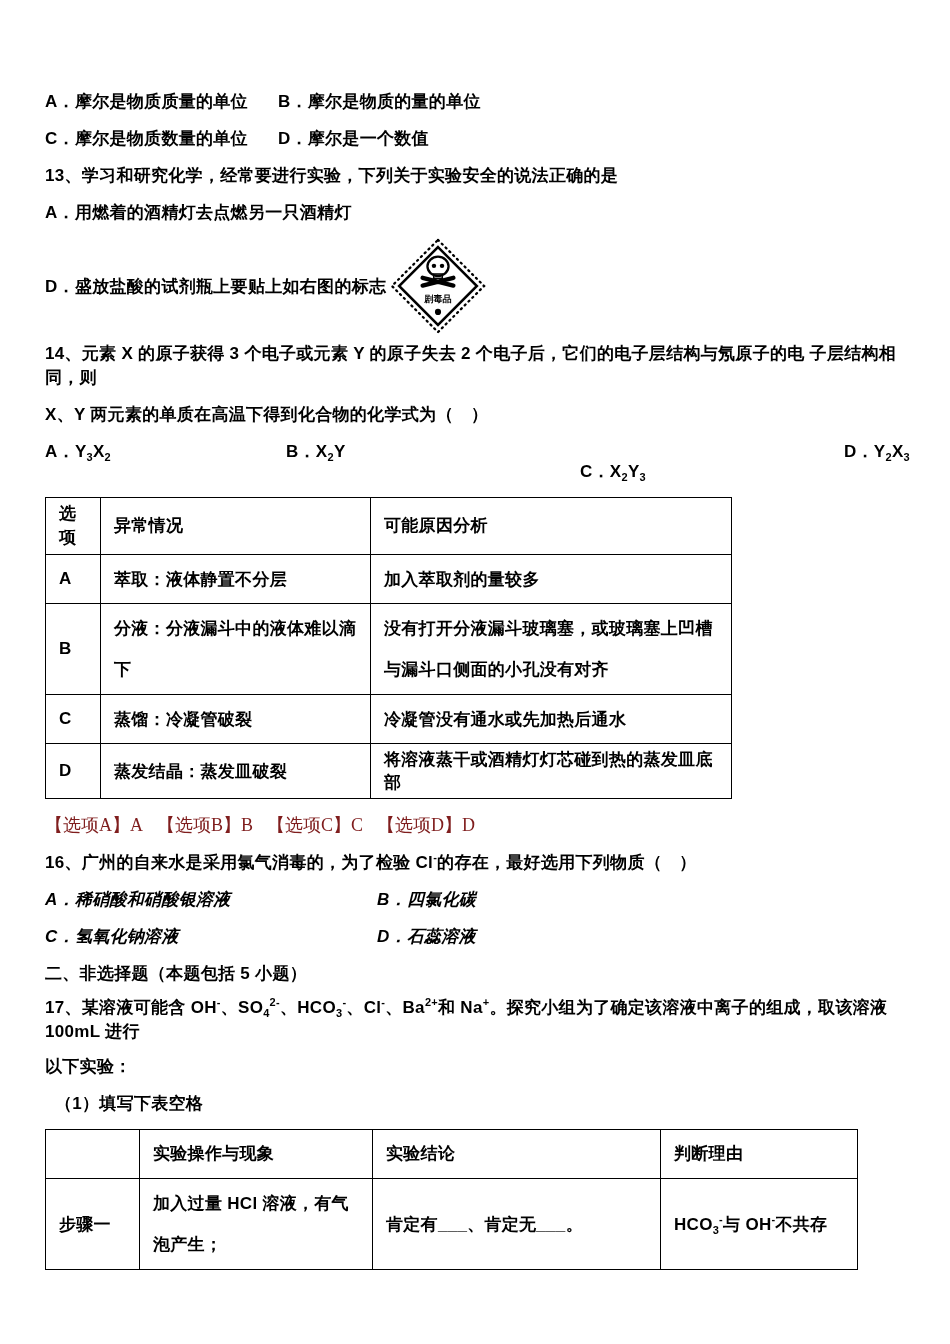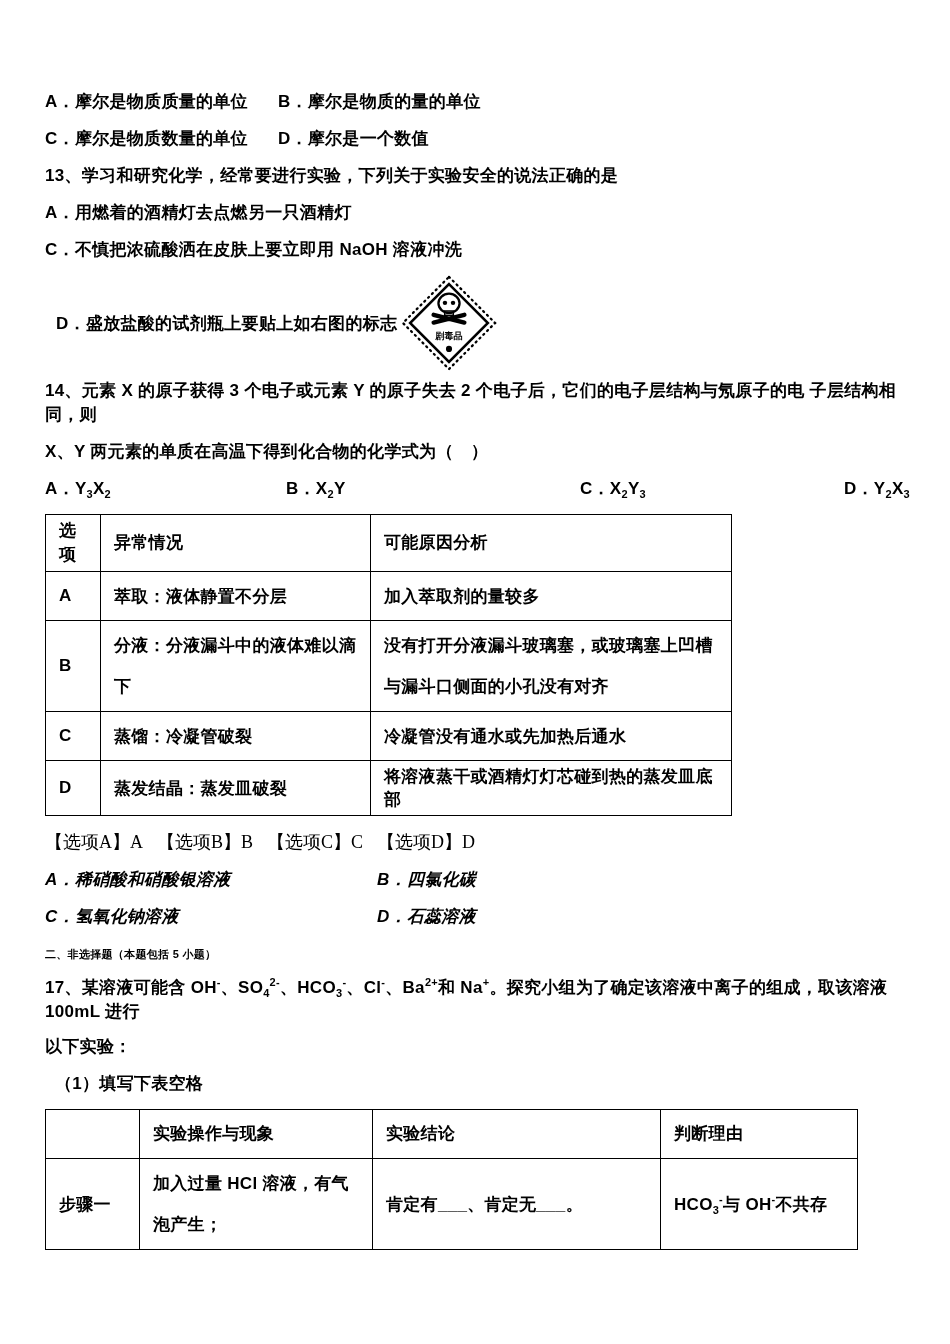--- a/index.html
+++ b/index.html
@@ -11,25 +11,25 @@
   .page{padding:90px 40px 0 45px;box-sizing:border-box;}
   .t-line{
     font-weight:700;font-size:17px;line-height:24px;margin:0 0 13px 0;
     letter-spacing:0.3px;
   }
   .t-line.tight{margin-bottom:11px;}
   .pair-line{display:flex;gap:30px;align-items:flex-end;}
   .opts4{display:flex;justify-content:space-between;}
   .opts4 .o1{width:162px;}
   .opts4 .o2{width:215px;}
-  .opts4 .o3{width:185px;}
+  .opts4 .o3{width:185px;margin-top:20px;}
   .opts2{display:flex;font-style:italic;}
   .opts2 .o1{width:332px;}
   .optd-row{display:flex;align-items:center;margin:2px 0 8px 0;}
-  .optd-row .optd-text{font-weight:700;font-size:17px;letter-spacing:0.3px;margin-left:11px;}
+  .optd-row .optd-text{font-weight:700;font-size:17px;letter-spacing:0.3px;}
   .poison-sign{margin-left:4px;flex:0 0 auto;}
   sub,sup{font-size:11px;line-height:0;}
   table{border-collapse:collapse;table-layout:fixed;margin:2px 16px 14px 0;}
   td,th{
     border:1.5px solid #000;vertical-align:middle;text-align:left;
     font-weight:700;font-size:17px;padding:4px 10px 4px 13px;
     letter-spacing:0.3px;overflow:hidden;
   }
   table.q15-table{width:686px;}
   table.q15-table col.c1{width:55px;}
@@ -41,43 +41,42 @@
   table.q17-table col.c3{width:288px;}
   table.q17-table col.c4{width:197px;}
   tr.h48{height:49px;}
   tr.h84{height:84px;}
   tr.h46{height:46px;}
   tr.h86{height:88px;}
   td.multi,th{line-height:24px;}
   td.loose{line-height:41px;}
   .answer-key{
     font-family:"Liberation Serif","DejaVu Serif",serif;font-weight:400;
-    font-size:18px;line-height:24px;margin:0 0 14px 0;color:#000000;
+    font-size:18px;line-height:24px;margin:0 0 14px 0;color:#7f1d1d;
     display:flex;gap:14px;
   }
-  .sec-title{font-weight:700;font-size:11px;line-height:24px;margin:0 0 10px 0;letter-spacing:0.3px;}
+  .sec-title{font-weight:700;font-size:17px;line-height:24px;margin:0 0 10px 0;letter-spacing:0.3px;}
   .indent1{padding-left:10px;}
 </style>
 </head>
 <body>
 
 <div class="page">
 
   <div class="t-line pair-line">
     <span>A．摩尔是物质质量的单位</span>
     <span>B．摩尔是物质的量的单位</span>
   </div>
   <div class="t-line pair-line">
     <span>C．摩尔是物质数量的单位</span>
     <span>D．摩尔是一个数值</span>
   </div>
 
   <div class="t-line">13、学习和研究化学，经常要进行实验，下列关于实验安全的说法正确的是</div>
   <div class="t-line">A．用燃着的酒精灯去点燃另一只酒精灯</div>
-  <div class="t-line">C．不慎把浓硫酸洒在皮肤上要立即用 NaOH 溶液冲洗</div>
 
   <div class="optd-row">
     <span class="optd-text">D．盛放盐酸的试剂瓶上要贴上如右图的标志</span>
     <svg class="poison-sign" width="96" height="96" viewBox="0 0 100 100" aria-hidden="true">
       <path d="M50,2 L98,50 L50,98 L2,50 Z" fill="none" stroke="#000" stroke-width="2.4" stroke-dasharray="1.2,4.4" stroke-linecap="round"></path>
       <path d="M50,9.5 L90.5,50 L50,90.5 L9.5,50 Z" fill="none" stroke="#000" stroke-width="2.6"></path>
       <ellipse cx="50" cy="29.5" rx="11" ry="10" fill="none" stroke="#000" stroke-width="2.4"></ellipse>
       <circle cx="45.8" cy="29" r="2.3" fill="#000"></circle>
       <circle cx="54.2" cy="29" r="2.3" fill="#000"></circle>
       <rect x="45.5" y="37.5" width="9" height="4.5" fill="none" stroke="#000" stroke-width="1.6"></rect>
@@ -131,20 +130,21 @@
   </tbody>
     </table>
 
   <div class="answer-key">
     <span>【选项A】A</span>
     <span>【选项B】B</span>
     <span>【选项C】C</span>
     <span>【选项D】D</span>
   </div>
 
+  <div class="t-line">16、广州的自来水是采用氯气消毒的，为了检验 Cl<sup>-</sup>的存在，最好选用下列物质（　）</div>
   <div class="t-line opts2">
     <span class="o1">A．稀硝酸和硝酸银溶液</span>
     <span>B．四氯化碳</span>
   </div>
   <div class="t-line opts2">
     <span class="o1">C．氢氧化钠溶液</span>
     <span>D．石蕊溶液</span>
   </div>
 
   <div class="sec-title">二、非选择题（本题包括 5 小题）</div>

